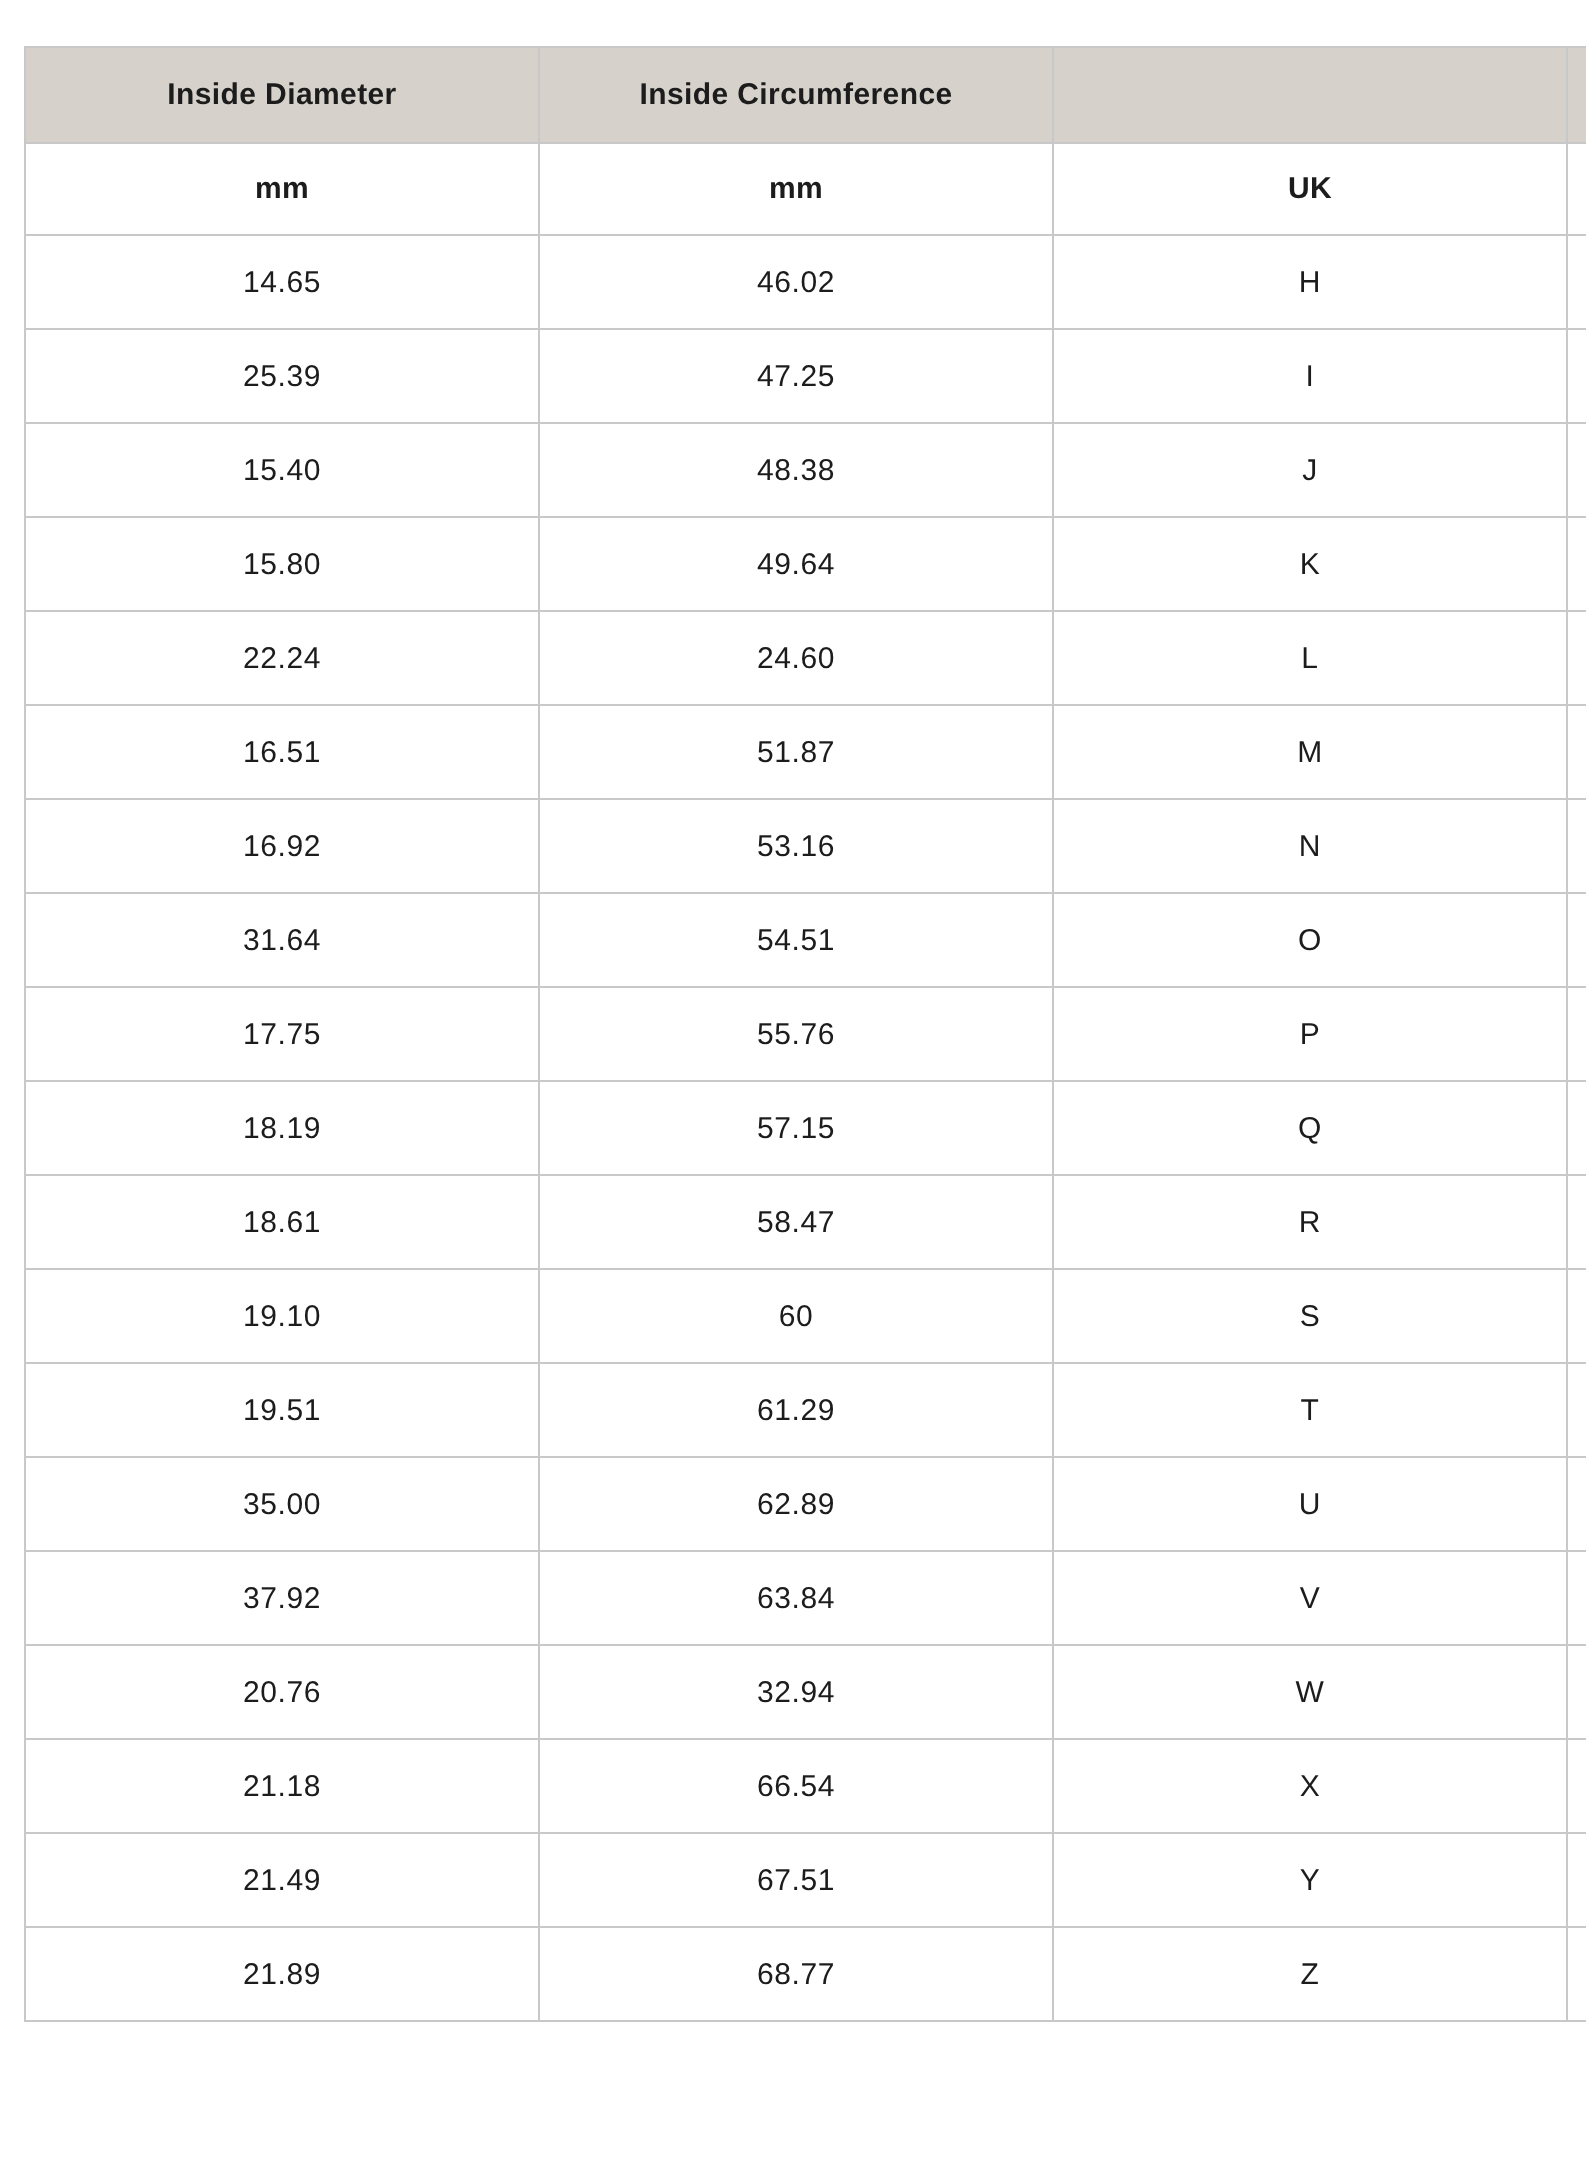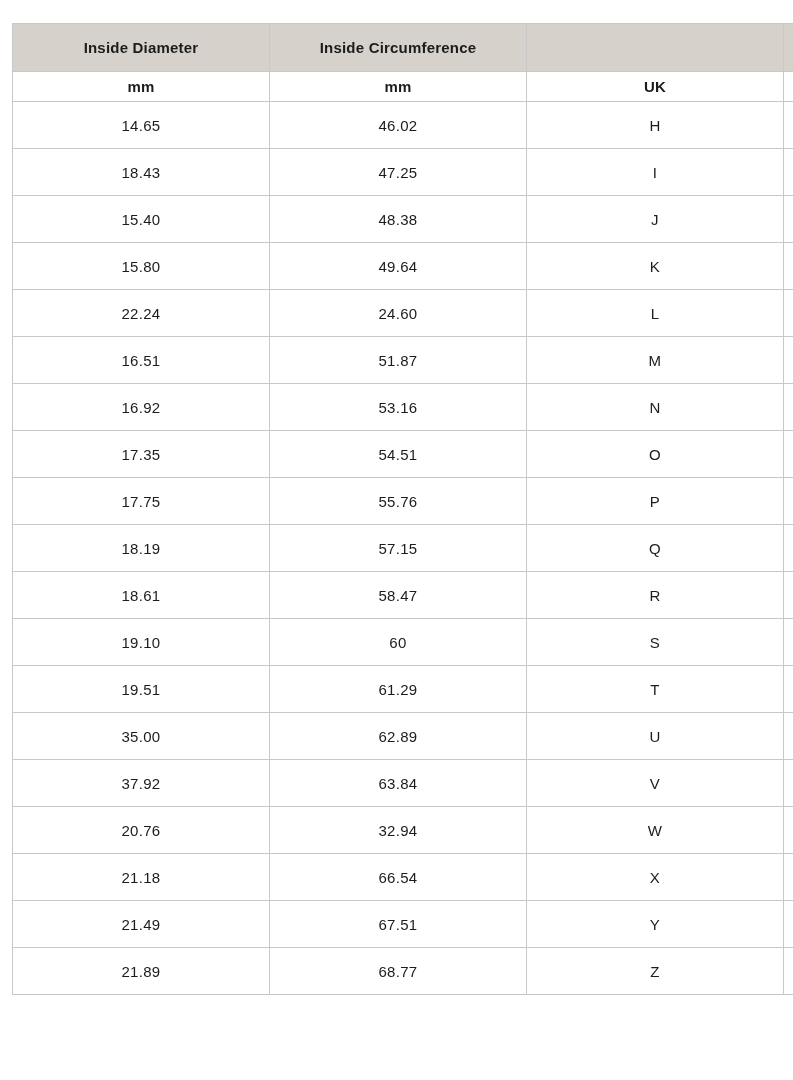--- a/index.html
+++ b/index.html
@@ -66,21 +66,21 @@
     background: #d6d2cb;
     border-top: 1px solid #c8c8c8;
     font-size: 15px;
     font-weight: bold;
     letter-spacing: 0.2px;
     margin-top: 18px;
   }
 
   
   tr.units-row th {
-    height: 30px;
+    height: 46px;
     background: #ffffff;
     font-size: 15px;
     font-weight: bold;
     letter-spacing: 0.2px;
   }
 
   
   tr.data-row td {
     height: 47px;
     background: #ffffff;
@@ -116,21 +116,21 @@
         </tr>
       </thead>
       <tbody id="table-body">
           <tr class="data-row">
             <td>14.65</td>
             <td>46.02</td>
             <td>H</td>
             <td></td>
           </tr>
           <tr class="data-row">
-            <td>18.43</td>
+            <td>25.39</td>
             <td>47.25</td>
             <td>I</td>
             <td></td>
           </tr>
           <tr class="data-row">
             <td>15.40</td>
             <td>48.38</td>
             <td>J</td>
             <td></td>
           </tr>
@@ -152,21 +152,21 @@
             <td>M</td>
             <td></td>
           </tr>
           <tr class="data-row">
             <td>16.92</td>
             <td>53.16</td>
             <td>N</td>
             <td></td>
           </tr>
           <tr class="data-row">
-            <td>17.35</td>
+            <td>31.64</td>
             <td>54.51</td>
             <td>O</td>
             <td></td>
           </tr>
           <tr class="data-row">
             <td>17.75</td>
             <td>55.76</td>
             <td>P</td>
             <td></td>
           </tr>

